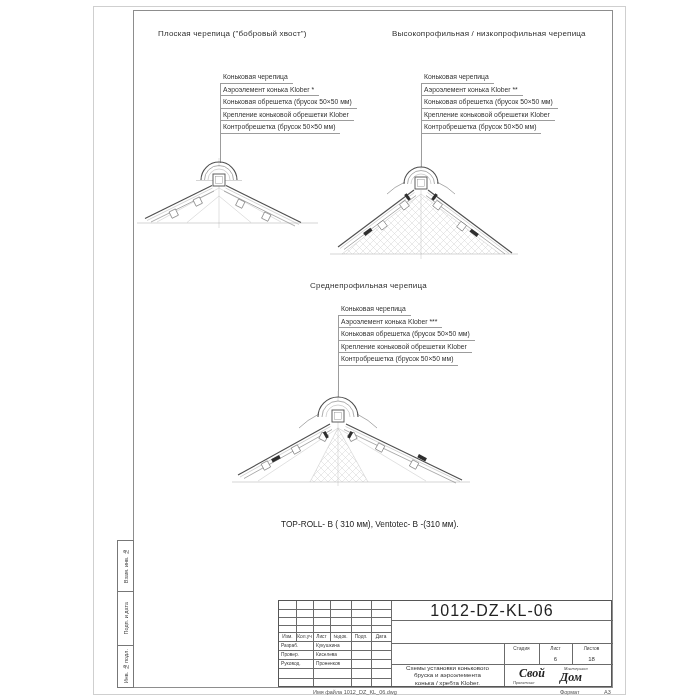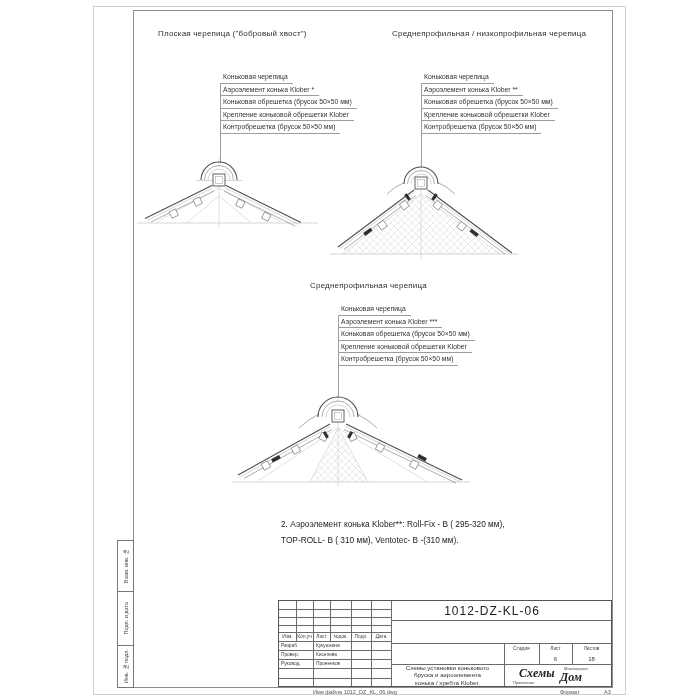--- a/index.html
+++ b/index.html
@@ -27,21 +27,21 @@
   .notes{position:absolute;left:281px;top:517px;width:332px;}
   .note{font-size:8.3px;line-height:15.5px;white-space:nowrap;color:#222;}
   .tb{position:absolute;left:278px;top:600px;width:334px;height:87px;border:1px solid #555;
       box-sizing:border-box;background:#fff;}
   .h{position:absolute;height:0;border-top:1px solid #6b6b6b;}
   .v{position:absolute;width:0;border-left:1px solid #6b6b6b;}
   .tc{position:absolute;display:flex;align-items:center;justify-content:center;font-size:4.8px;
       color:#3a3a3a;white-space:nowrap;overflow:hidden;}
   .tl{justify-content:flex-start;padding-left:2px;}
   .doc{position:absolute;left:112px;top:0;width:202px;height:19px;display:flex;align-items:center;
-       justify-content:center;font-size:12px;letter-spacing:1px;color:#222;}
+       justify-content:center;font-size:16px;letter-spacing:1px;color:#222;}
   .desc{position:absolute;left:112px;top:63px;width:113px;height:22px;display:flex;flex-direction:column;
         align-items:center;justify-content:center;font-size:6.2px;line-height:7.4px;color:#333;text-align:center;}
   .logo{position:absolute;left:225px;top:63px;width:107px;height:22px;font-style:italic;color:#222;}
   .lg1{position:absolute;left:15px;top:2px;font-size:12px;font-weight:bold;font-family:"Liberation Serif",serif;}
   .lg2{position:absolute;left:56px;top:6px;font-size:12px;font-weight:bold;font-family:"Liberation Serif",serif;}
   .lgsm{position:absolute;font-size:4px;font-style:italic;color:#444;}
   .s-a{left:9px;top:16px;}
   .s-b{left:60px;top:2px;}
   .foot{position:absolute;font-size:5.5px;color:#555;white-space:nowrap;}
 </style>
@@ -57,21 +57,21 @@
     <span>Взам. инв. №</span>
   </div>
   <div class="stamp" style="top:591px;height:55px;">
     <span>Подп. и дата</span>
   </div>
   <div class="stamp" style="top:645px;height:43px;">
     <span>Инв. № подл.</span>
   </div>
 
   <div class="sec-title" style="left:158px;top:29px;">Плоская черепица ("бобровый хвост")</div>
-  <div class="sec-title" style="left:392px;top:29px;">Среднепрофильная  / низкопрофильная  черепица</div>
+  <div class="sec-title" style="left:392px;top:29px;">Высокопрофильная  / низкопрофильная  черепица</div>
   <div class="sec-title" style="left:310px;top:281px;">Среднепрофильная черепица</div>
 
   <div class="callouts" style="left:220px;top:71px;">
     <div class="co">Коньковая черепица</div>
     <div class="co">Аэроэлемент конька Klober *</div>
     <div class="co">Коньковая обрешетка (брусок 50×50 мм)</div>
     <div class="co">Крепление коньковой обрешетки Klober</div>
     <div class="co">Контробрешетка (брусок 50×50 мм)</div>
   </div>
   <div class="leader" style="left:220px;top:83px;height:80px;"></div>
@@ -232,21 +232,20 @@
     <path d="M 89 23 Q 77 29 69 37" class="s2"></path>
     <path d="M 127 23 Q 139 29 147 37" class="s2"></path>
     <path d="M 88 26 A 20 20 0 0 1 128 26" class="s1"></path>
     <path d="M 92 26 A 16 16 0 0 1 124 26" class="s2"></path>
     <path d="M 96 26 A 12 12 0 0 1 120 26" class="s3"></path>
     <rect x="102" y="19" width="12" height="12" class="sq"></rect>
     <rect x="104.5" y="21.5" width="7" height="7" class="sq2"></rect>
   </svg>
 
   <div class="notes">
-    <div class="note">2. Аэроэлемент конька  Klober**: Roll-Fix - B ( 295-320 мм),</div>
     <div class="note"> TOP-ROLL- B ( 310 мм),  Ventotec- B -(310 мм).</div>
   </div>
 
   <div class="tb">
     <div class="h" style="left:0;top:8px;width:112px;"></div>
     <div class="h" style="left:0;top:16px;width:112px;"></div>
     <div class="h" style="left:0;top:24px;width:112px;"></div>
     <div class="h" style="left:0;top:31px;width:112px;"></div>
     <div class="h" style="left:0;top:40px;width:112px;"></div>
     <div class="h" style="left:0;top:49px;width:112px;"></div>
@@ -288,21 +287,21 @@
     <div class="tc" style="left:260px;top:52px;width:33px;height:11px;font-size:6px;">6</div>
     <div class="tc" style="left:293px;top:52px;width:39px;height:11px;font-size:6px;">18</div>
 
     <div class="desc">
       <div>Схемы установки конькового</div>
       <div>бруска и аэроэлемента</div>
       <div>конька / хребта Klober.</div>
     </div>
 
     <div class="logo">
-      <span class="lg1">Схемы</span>
+      <span class="lg1">Свой</span>
       <span class="lgsm s-a">Проектная</span>
       <span class="lg2">Дом</span>
       <span class="lgsm s-b">Мастерская</span>
     </div>
   </div>
 
   <div class="foot" style="left:313px;top:688.5px;">Имя файла 1012_DZ_KL_06.dwg</div>
   <div class="foot" style="left:560px;top:688.5px;">Формат</div>
   <div class="foot" style="left:604px;top:688.5px;">А3</div>
 

